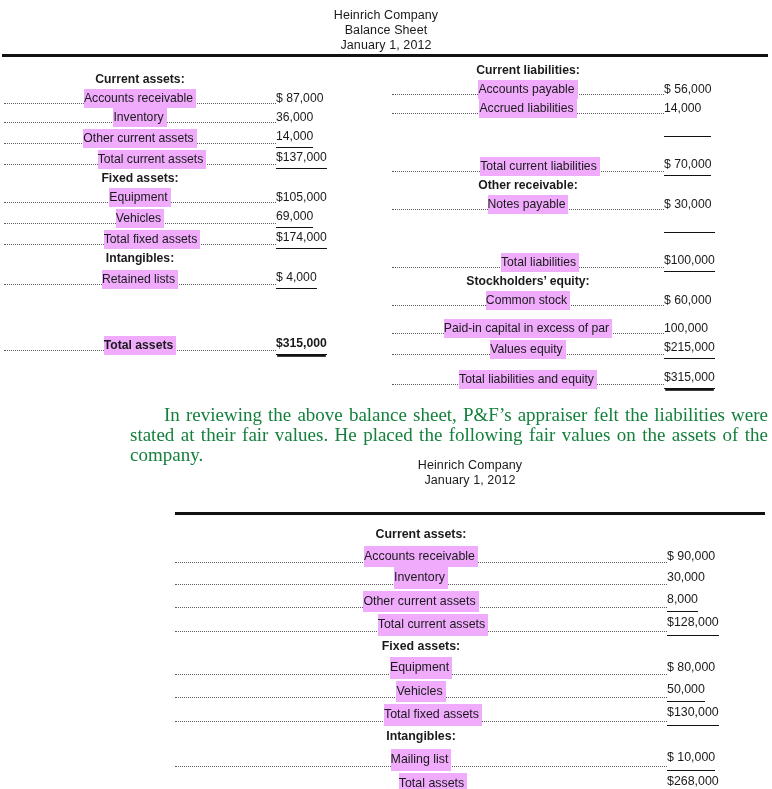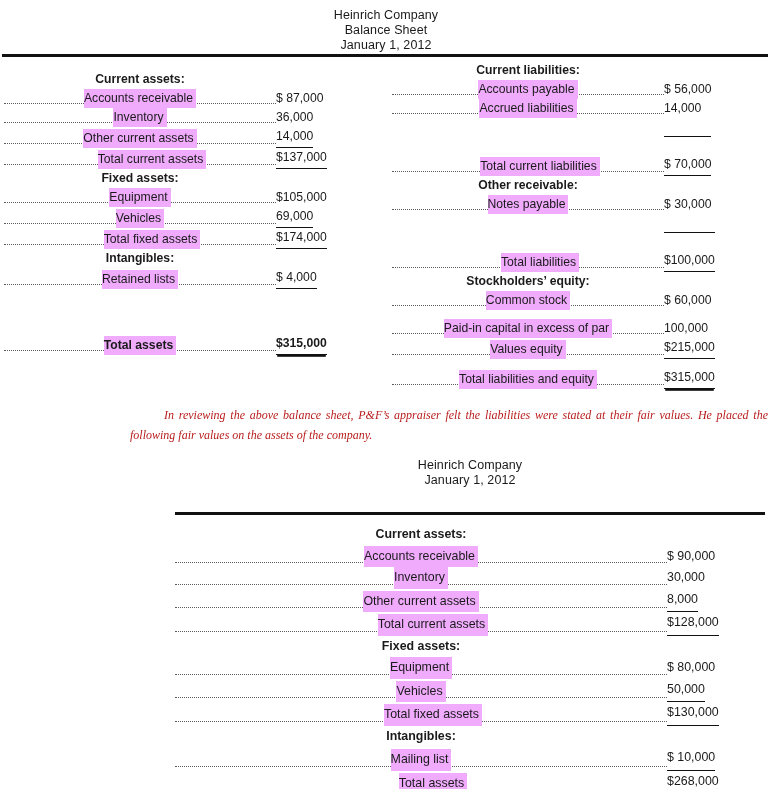--- a/index.html
+++ b/index.html
@@ -100,25 +100,24 @@
   
   #bs-titles { position: absolute; left: 0; top: 8px; width: 772px; }
   #bs-rule   { position: absolute; left: 2px; top: 54px; width: 766px; }
   #bs-left   { position: absolute; left: 4px; top: 70px; width: 370px; }
   #bs-right  { position: absolute; left: 392px; top: 61px; width: 370px; }
 
   #para {
     position: absolute;
     left: 130px; top: 405px; width: 638px;
     font-family: "Liberation Serif", serif;
-    font-size: 12px;
+    font-size: 19px;
     line-height: 20px;
-    color: #b91c1c;
+    color: #15803d;
     text-align: justify;
-    font-style: italic;
   }
   #para .ind { display: inline-block; width: 34px; }
 
   #fv-titles { position: absolute; left: 175px; top: 458px; width: 590px; }
   #fv-rule   { position: absolute; left: 175px; top: 512px; width: 590px; }
   #fv-body   { position: absolute; left: 175px; top: 524px; width: 590px; }
   #fv-body table.stmt td { font-size: 12.4px; line-height: 21.5px; }
 </style>
 </head>
 <body>

